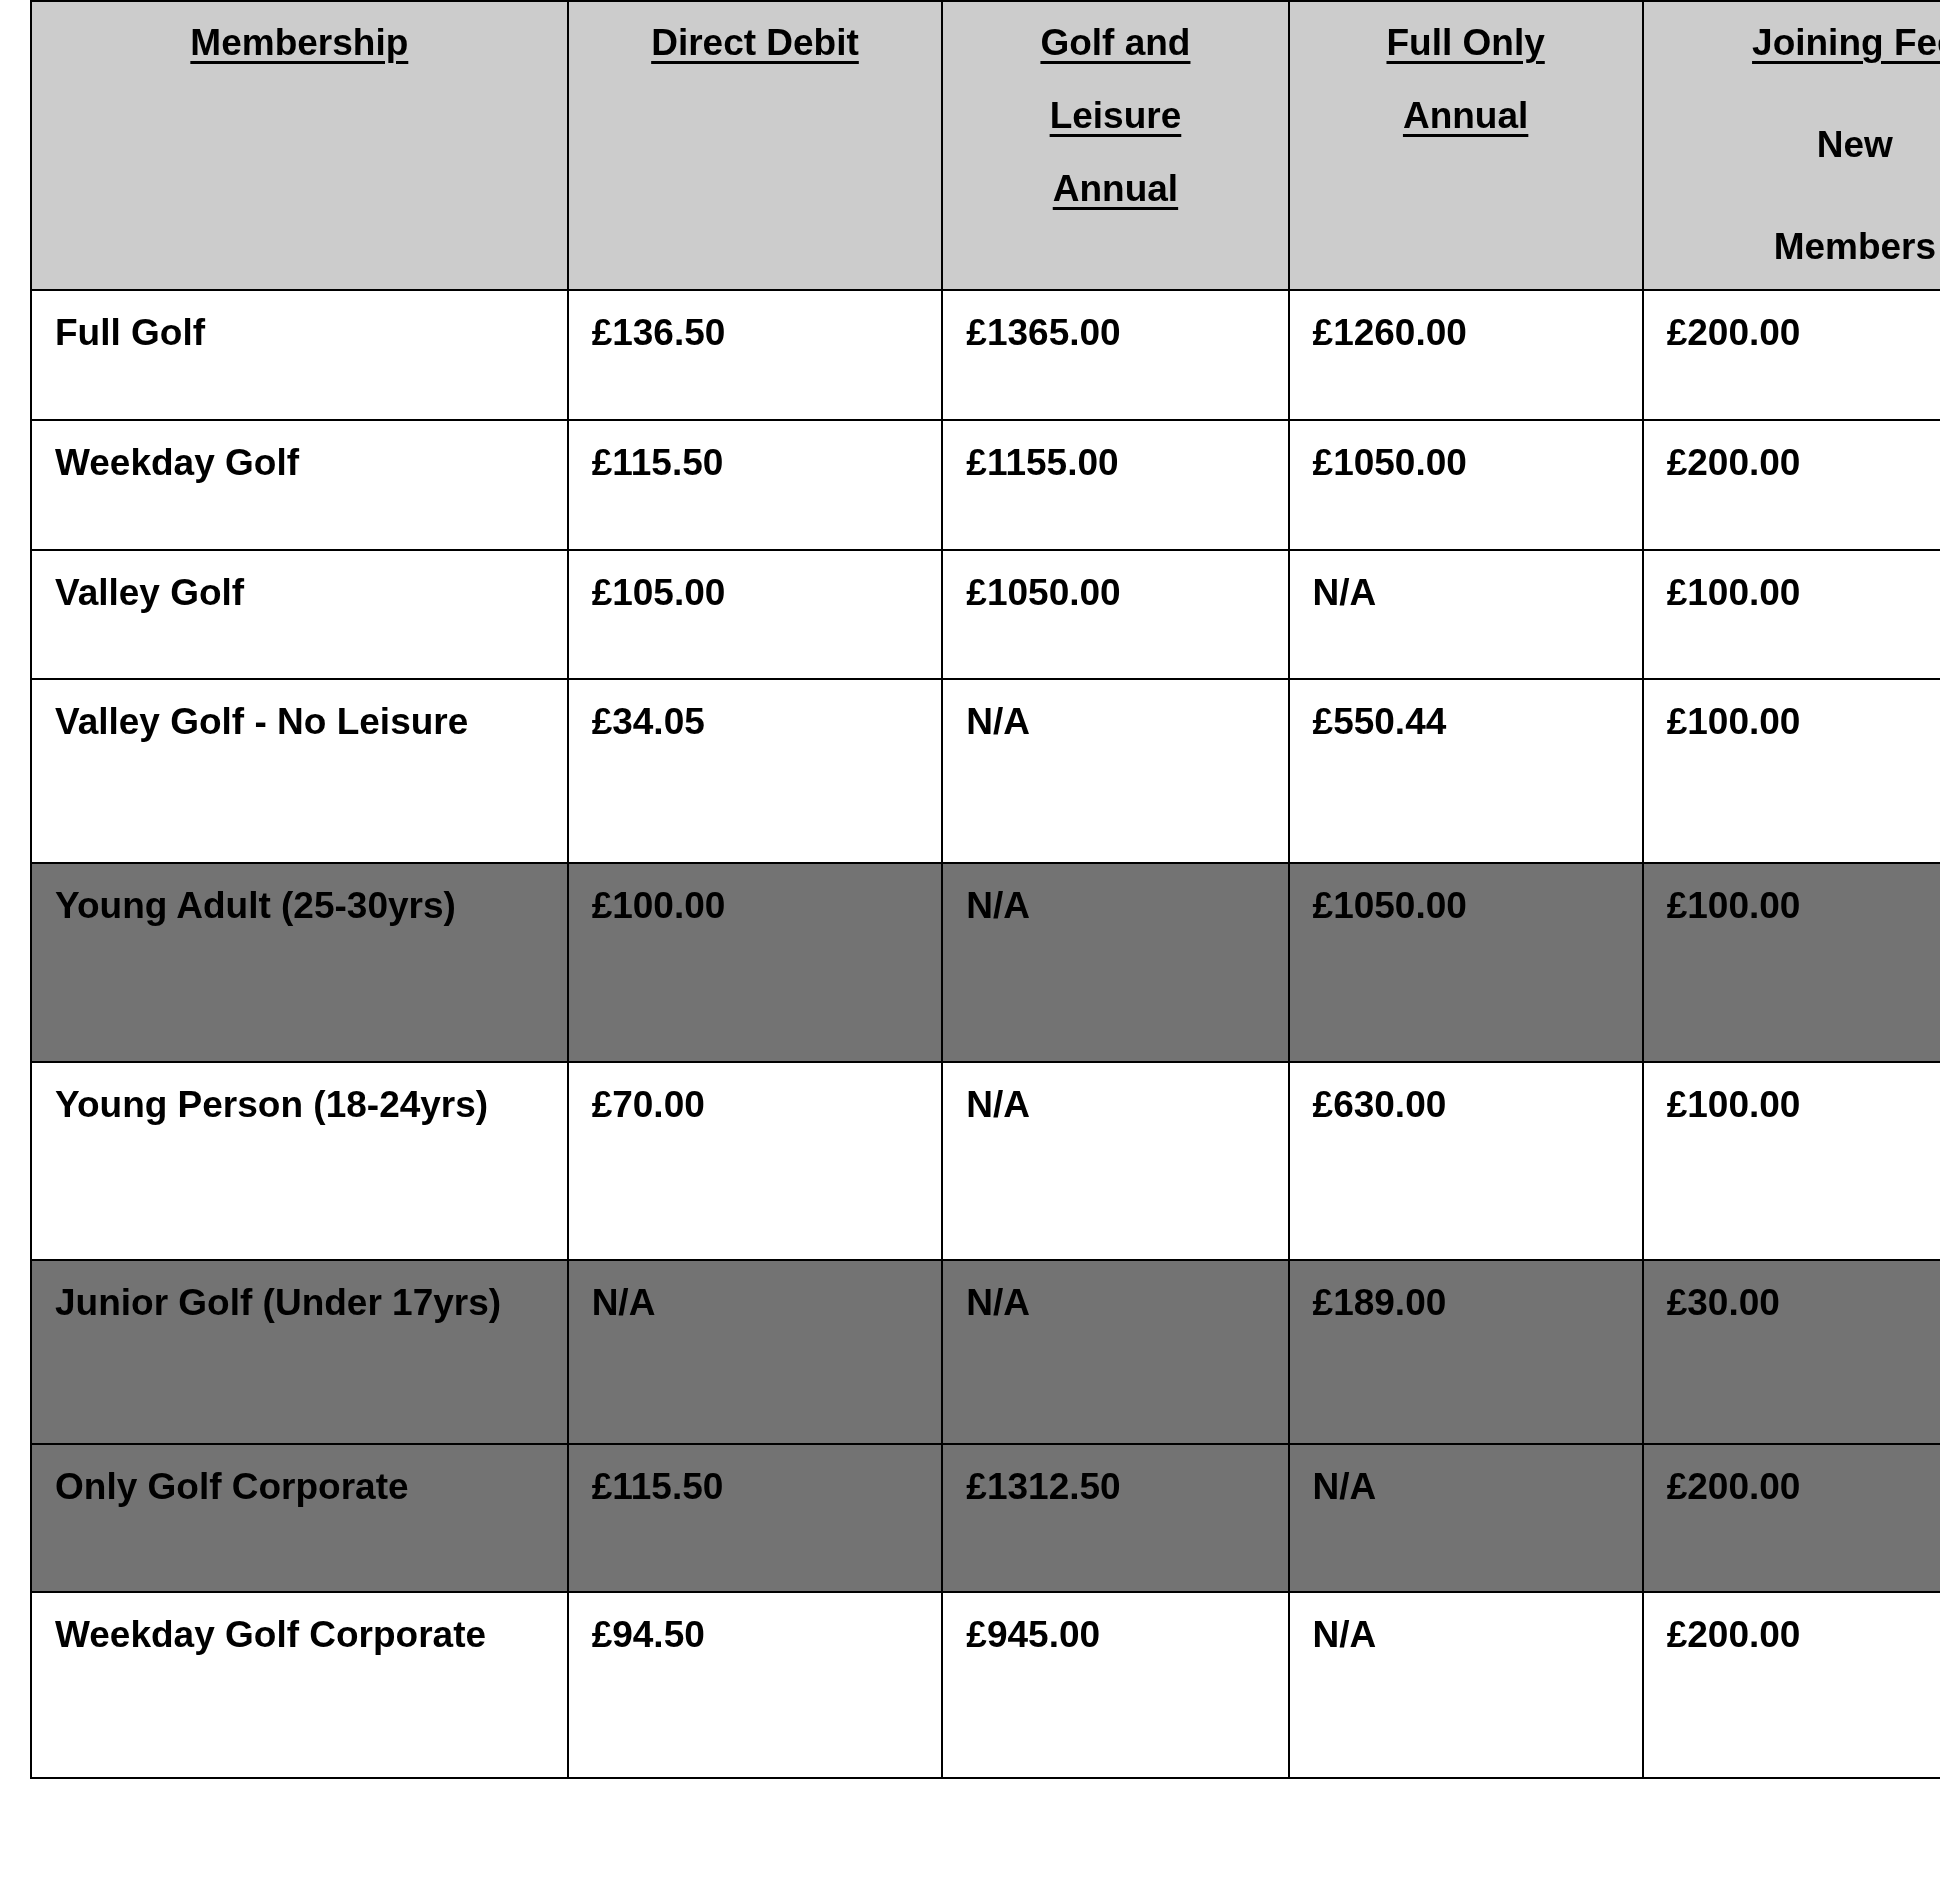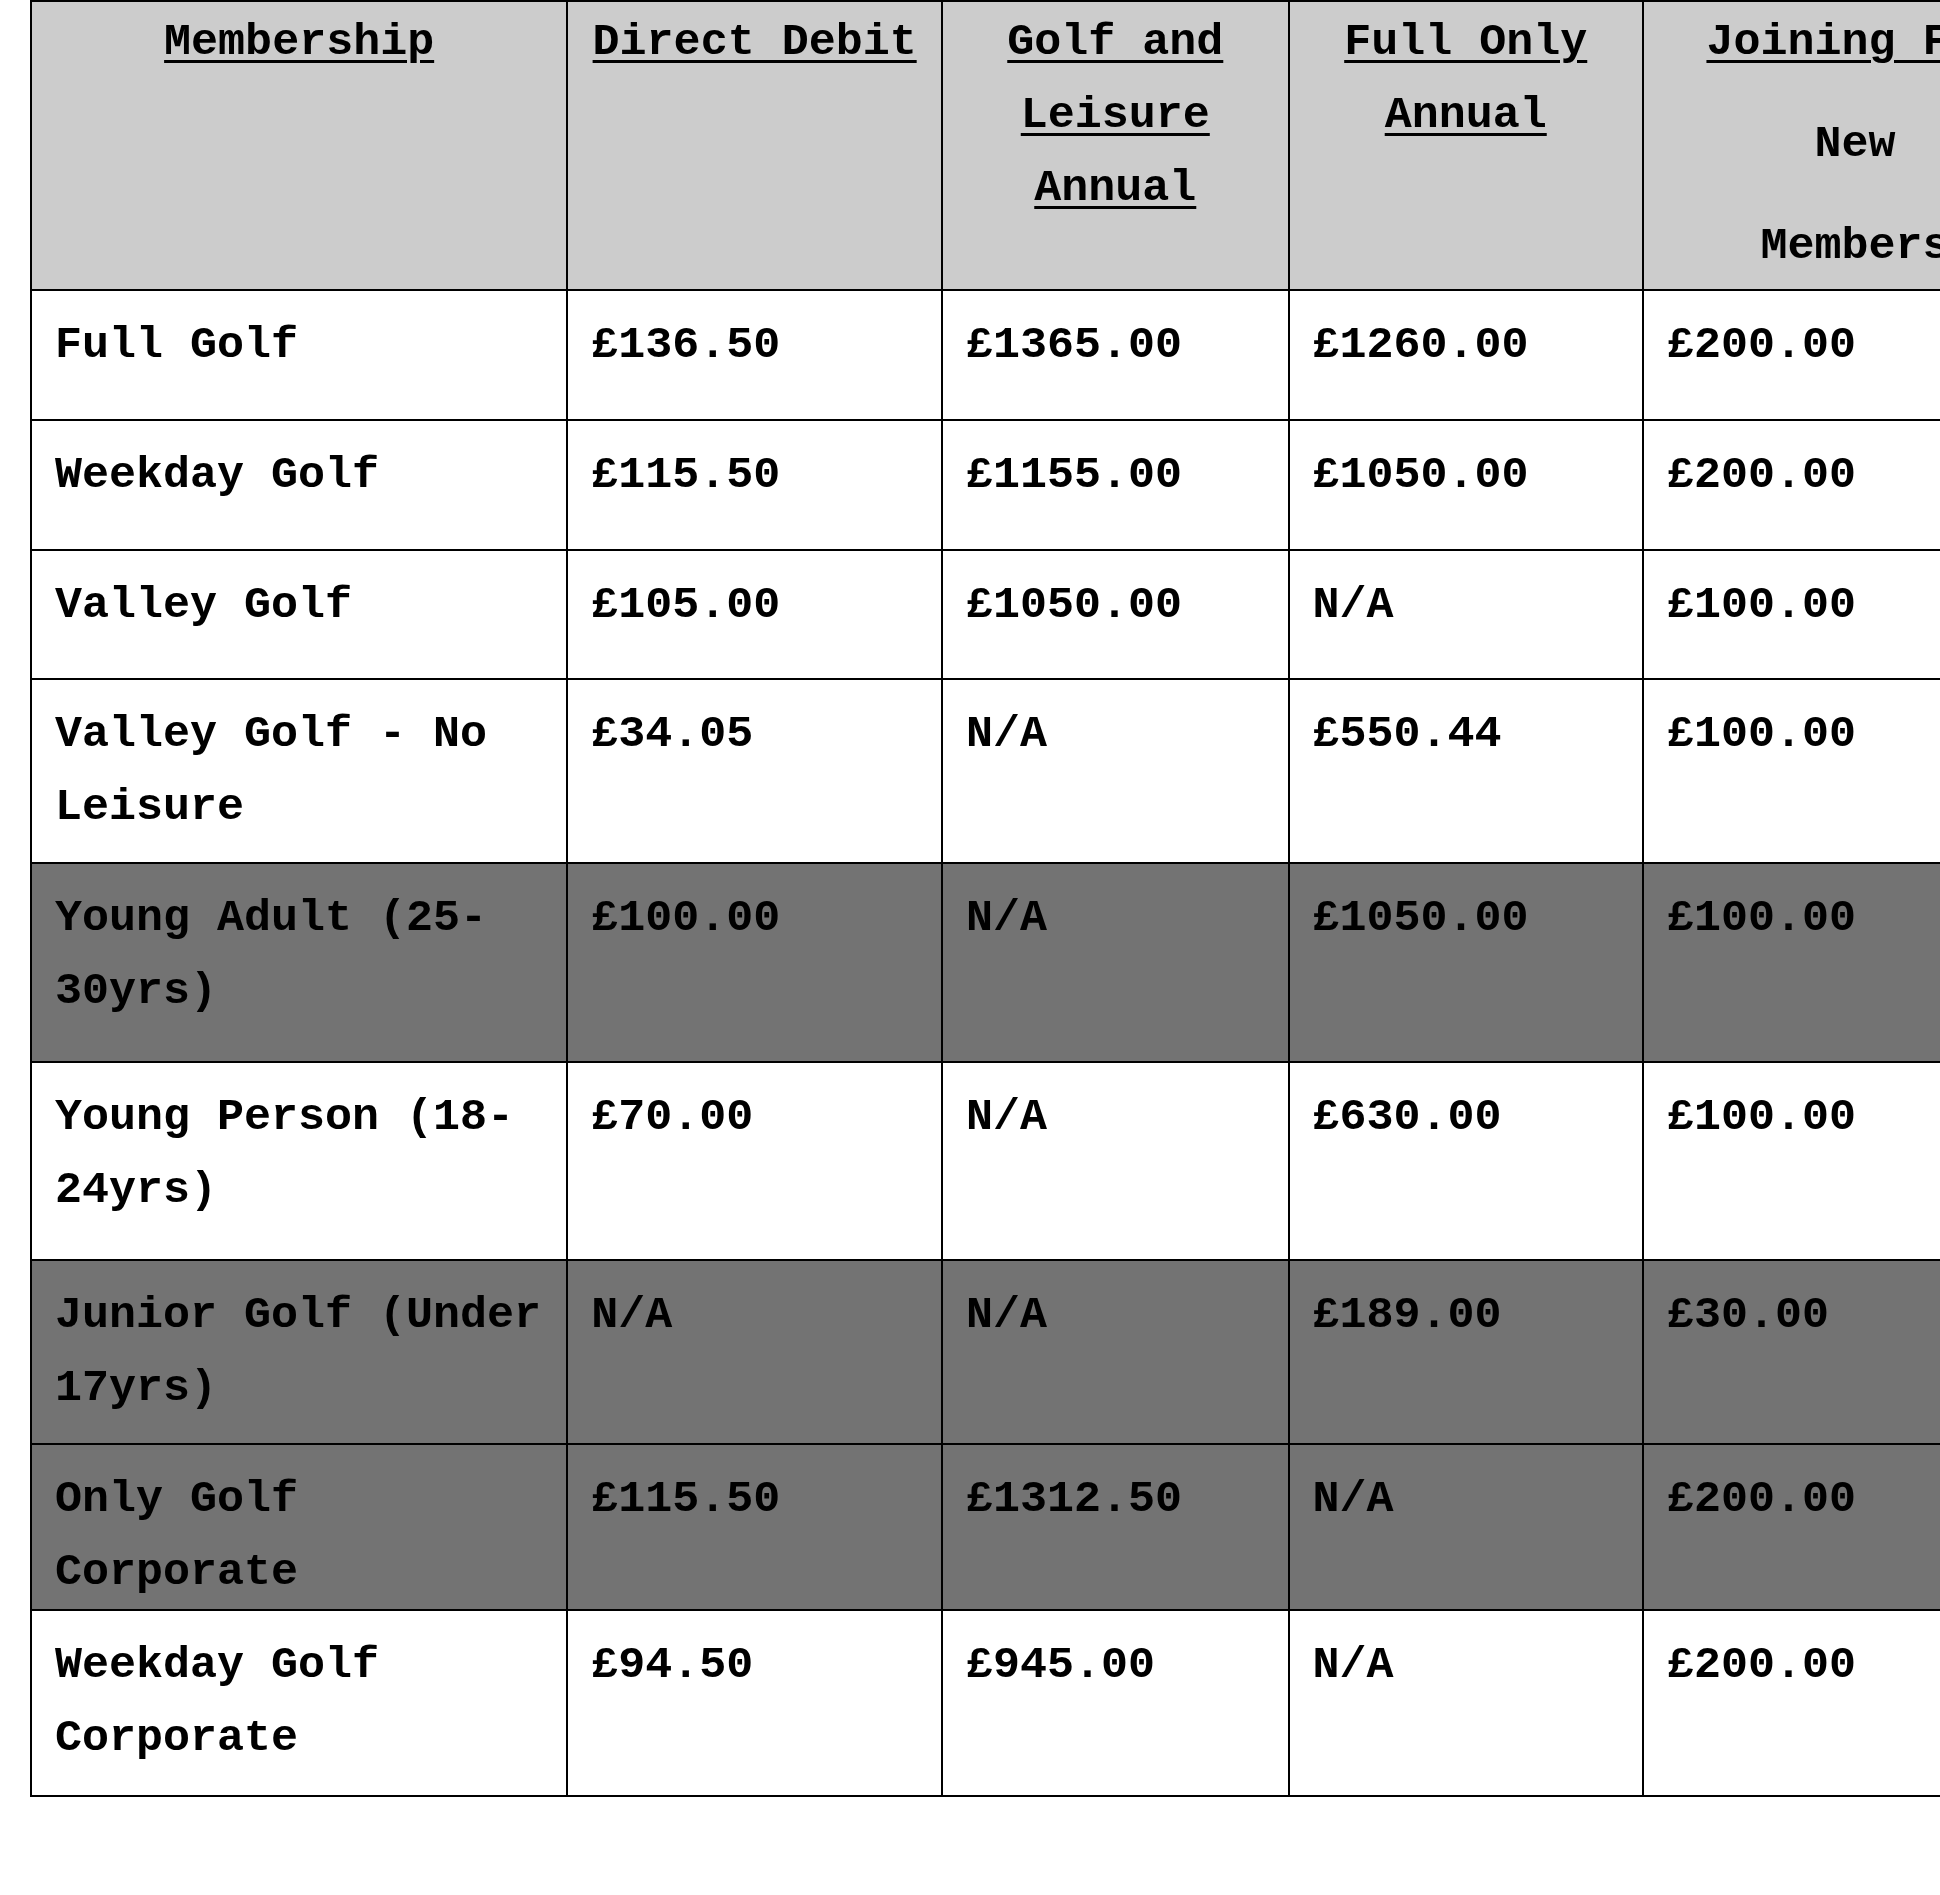--- a/index.html
+++ b/index.html
@@ -1,25 +1,25 @@
 <!DOCTYPE html>
 <html><head>
 <meta charset="utf-8">
 <style>
   html, body { margin: 0; padding: 0; background: #ffffff; }
   body { width: 1941px; height: 1895px; overflow: hidden; position: relative;
          font-family: "Liberation Sans", "DejaVu Sans", sans-serif; color: #000; }
   .table-wrap { position: absolute; left: 30px; top: 0; width: 2038px; }
   table { border-collapse: collapse; table-layout: fixed; }
   td, th { border: 2.9px solid #000; vertical-align: top; padding: 0;
-           font-weight: bold; font-size: 45px; line-height: 73px; font-family: Liberation Mono, monospace; }
+           font-weight: bold; font-size: 37px; line-height: 73px; }
   th { background: #cccccc; text-align: center; font-weight: bold; }
   th .ul { text-decoration: underline; text-decoration-thickness: 2.9px; text-underline-offset: 5.8px; }
   th .plain { text-decoration: none; display: block; }
-  td { padding-left: 23px; padding-top: 18px; }
+  td { padding-left: 23px; padding-top: 5px; }
   tr.shaded td { background: #737373; }
   tr.white td { background: #ffffff; }
   .c0 { width: 540px; } .c1 { width: 377px; } .c2 { width: 348px; }
   .c3 { width: 356px; } .c4 { width: 427px; }
   .hdr-cell { padding-top: 3.9px; }
   .hdr-joining .plain { margin-top: 29px; }
 </style>
 </head>
 <body>
 

